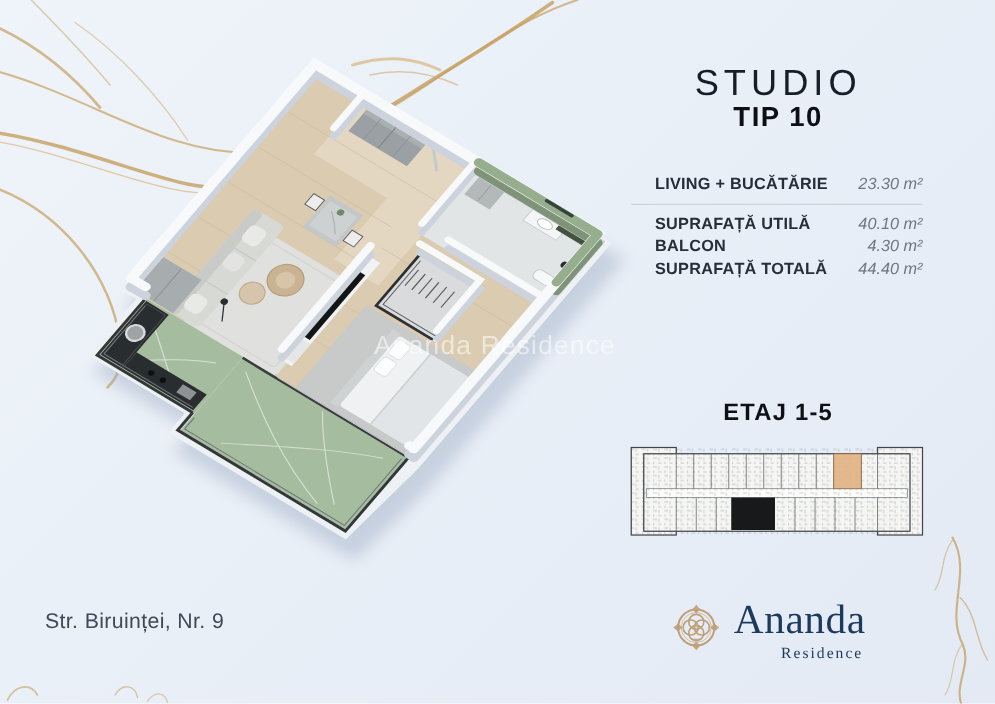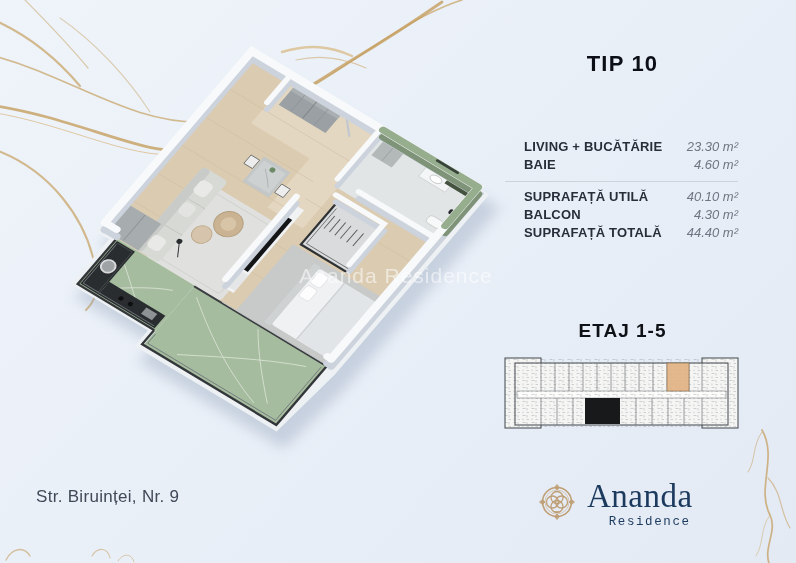--- a/index.html
+++ b/index.html
@@ -20,21 +20,21 @@
   .arow{display:flex;justify-content:space-between;align-items:baseline;line-height:18px;}
   .arow .lbl{font-weight:700;color:#272e39;letter-spacing:.2px;padding-left:19px;}
   .arow .val{color:#6d7682;font-weight:400;font-style:italic;}
   .adivider{border:none;border-top:1.5px solid #ccd3db;margin:7px 0 6px 0;}
   .etaj{left:505px;top:320px;width:235px;text-align:center;font-size:19px;font-weight:800;letter-spacing:1px;color:#0d1014;}
   .bplan{left:503px;top:351px;}
   .address{left:36px;top:487px;font-size:17px;color:#3f4957;letter-spacing:.3px;}
   .brand{left:536px;top:481px;display:flex;align-items:flex-start;gap:9px;}
   .brand .names{display:flex;flex-direction:column;align-items:flex-end;}
   .brand .name{font-family:"Liberation Serif", serif;font-size:33px;line-height:.95;color:#1c3a5e;letter-spacing:.5px;}
-  .brand .sub{font-family:Liberation Mono, monospace;font-size:12.5px;color:#1c3a5e;letter-spacing:1.6px;margin-top:3px;margin-right:2px;}
+  .brand .sub{font-family:Liberation Serif, serif;font-size:12.5px;color:#1c3a5e;letter-spacing:1.6px;margin-top:3px;margin-right:2px;}
 </style>
 </head>
 <body>
 
 <div class="page">
 
   <svg class="abs" style="left:0;top:0" width="796" height="563" viewBox="0 0 796 563">
     <defs>
       <filter id="blur7" x="-30%" y="-30%" width="160%" height="160%">
           <feGaussianBlur stdDeviation="7"></feGaussianBlur>
@@ -224,31 +224,28 @@
           <path d="M 290,0 L 290,55" stroke="#96ad8e" stroke-width="8"></path>
           <path d="M 236,-2 L 262,-2" stroke="#37423a" stroke-width="3"></path>
         </g>
       </g>
 
       <text x="396" y="283" text-anchor="middle" font-family="Liberation Sans, sans-serif" font-size="21" letter-spacing="1" fill="#ffffff" opacity=".55">Ananda Residence</text>
     </g>
   </svg>
 
   <div class="abs title-block">
+    <div class="studio">STUDIO</div>
     <div class="tip">TIP 10</div>
   </div>
 
   <div class="abs areas">
     <div class="arow">
       <span class="lbl">LIVING + BUCĂTĂRIE</span>
       <span class="val">23.30 m²</span>
-    </div>
-    <div class="arow">
-      <span class="lbl">BAIE</span>
-      <span class="val">4.60 m²</span>
     </div>
     <hr class="adivider">
     <div class="arow">
       <span class="lbl">SUPRAFAȚĂ UTILĂ</span>
       <span class="val">40.10 m²</span>
     </div>
     <div class="arow">
       <span class="lbl">BALCON</span>
       <span class="val">4.30 m²</span>
     </div>

